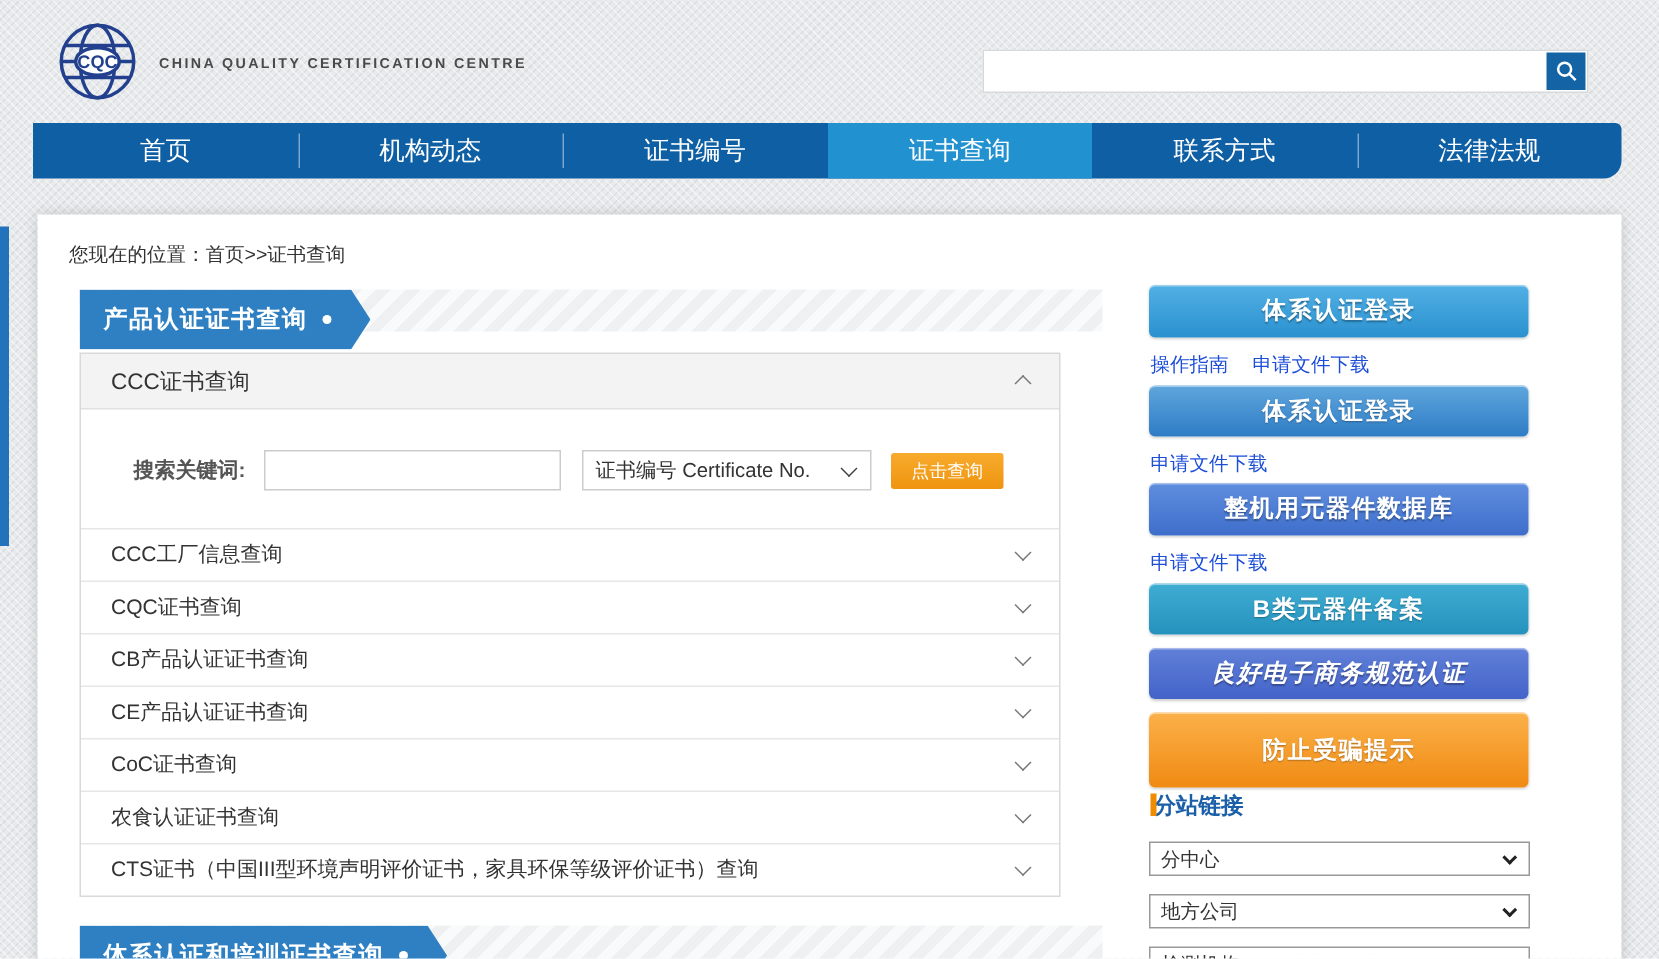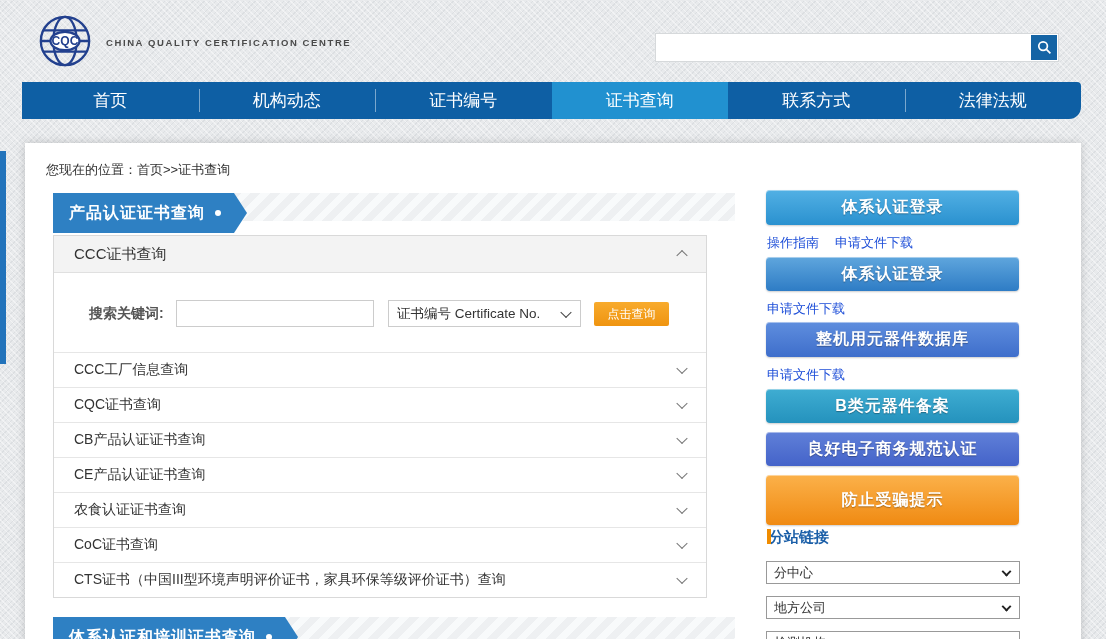--- a/index.html
+++ b/index.html
@@ -65,21 +65,21 @@
             background:linear-gradient(#f8ab2d,#ef9410); border-radius:2px; }
 
   
   .side-btn { position:absolute; left:741px; width:253px; height:35px; border:none; border-radius:4px; color:#fff; font-size:16px; font-weight:700;
               letter-spacing:1px; cursor:pointer; text-shadow:0 1px 1px rgba(0,0,0,.3);
               box-shadow:inset 0 1px 0 rgba(255,255,255,.45), 0 1px 2px rgba(0,0,0,.2); }
   .sb-1 { top:47px;  background:linear-gradient(#52b0e4,#2a91cf); }
   .sb-2 { top:114px; height:34px; background:linear-gradient(#5fa6dd,#2e7cc5); }
   .sb-3 { top:179px; background:linear-gradient(#5f8ede,#3e6ecb); }
   .sb-4 { top:246px; height:34px; background:linear-gradient(#3fadd2,#2492bd); }
-  .sb-5 { top:289px; height:34px; background:linear-gradient(#6080d8,#4463c9); }
+  .sb-5 { top:289px; height:34px; background:linear-gradient(#6080d8,#4463c9);font-style:italic; }
   .sb-6 { top:332px; height:50px; background:linear-gradient(#fbb14a,#f08a12); }
 
   .side-links { position:absolute; left:742px; font-size:13px; color:#333; }
   .side-links a { color:#1d4ed8; text-decoration:none; cursor:pointer; margin-right:16px;font-family:Liberation Mono, monospace; }
   .sl-1 { top:91px; } .sl-2 { top:157px; } .sl-3 { top:223px; }
 
   .substation-title { position:absolute; left:742px; top:385px; font-size:15px; font-weight:700; color:#1b5fa8; padding-left:2px; }
   .substation-title::before { content:""; position:absolute; left:0; top:1px; width:4px; height:15px; background:#f08c00; }
 
   .side-select { position:absolute; left:741px; width:254px; height:23px; border:1px solid #999; background:#fff; font-size:13px; color:#333;
@@ -164,25 +164,25 @@
     </div>
     <div class="acc-row">
       <span>CB产品认证证书查询</span>
       <span class="chev down"></span>
     </div>
     <div class="acc-row">
       <span>CE产品认证证书查询</span>
       <span class="chev down"></span>
     </div>
     <div class="acc-row">
+      <span>CoC证书查询</span>
+      <span class="chev down"></span>
+    </div>
+    <div class="acc-row">
       <span>农食认证证书查询</span>
-      <span class="chev down"></span>
-    </div>
-    <div class="acc-row">
-      <span>CoC证书查询</span>
       <span class="chev down"></span>
     </div>
     <div class="acc-row">
       <span>CTS证书（中国III型环境声明评价证书，家具环保等级评价证书）查询</span>
       <span class="chev down"></span>
     </div>
   </div>
 
   <div class="abs banner-band band-2">
     <div class="banner">

